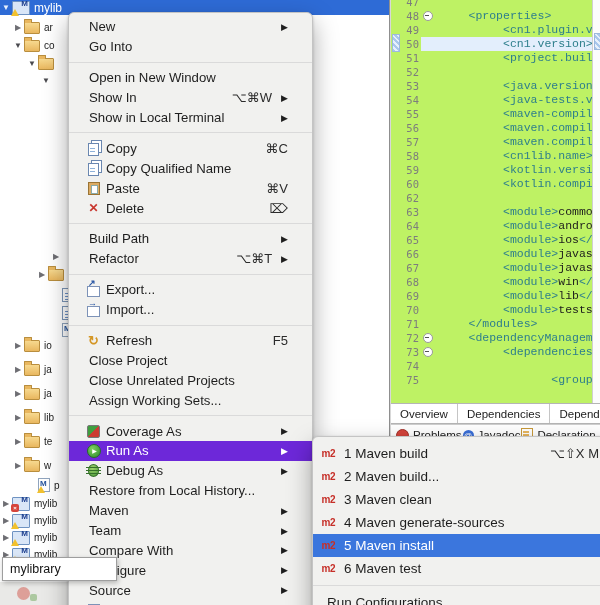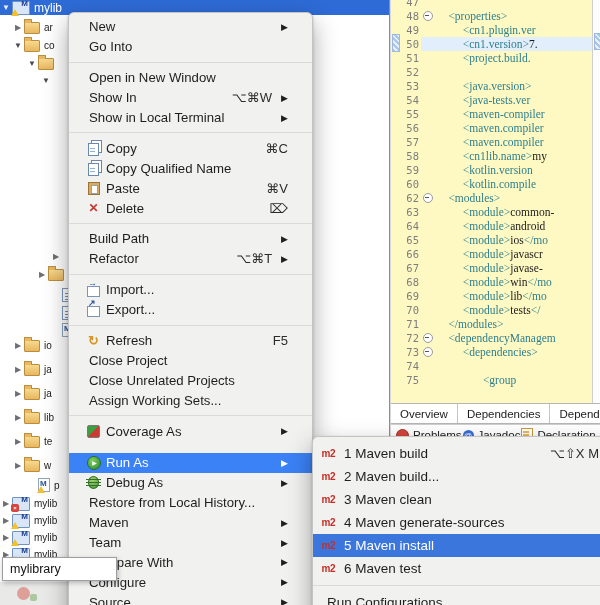--- a/index.html
+++ b/index.html
@@ -28,30 +28,30 @@
   .badge-err::before{content:"\00d7";}
   #tooltip{position:absolute;left:2px;top:557px;width:106px;height:22px;background:#fff;border:1px solid #9e9e9e;
            box-shadow:1px 2px 5px rgba(0,0,0,.25);font-size:12.5px;line-height:22px;padding-left:7px;z-index:30;color:#111;}
   #bl-strip{position:absolute;left:0;top:582px;width:113px;height:23px;background:#e9e9e7;z-index:4;}
   #bl-strip .dot1{position:absolute;left:17px;top:5px;width:13px;height:13px;border-radius:50%;background:#d98c85;opacity:.8;}
   #bl-strip .dot2{position:absolute;left:30px;top:12px;width:7px;height:7px;border-radius:2px;background:#9cbf8e;opacity:.8;}
   
   #divider{position:absolute;left:389px;top:0;width:1px;height:605px;background:#8f8f8f;z-index:2;}
   #divider2{position:absolute;left:390px;top:0;width:1px;height:605px;background:#d8d8d8;z-index:2;}
   
-  #editor{position:absolute;left:391px;top:0;width:209px;height:427px;background:#fef9c3;overflow:hidden;z-index:1;}
+  #editor{position:absolute;left:391px;top:0;width:209px;height:427px;background:#bef264;overflow:hidden;z-index:1;}
   #ed-lines{position:absolute;left:0;top:-5px;width:209px;}
   .ed-line{display:flex;height:14px;align-items:center;}
   .ln{flex:0 0 28px;text-align:right;font-family:"DejaVu Sans Mono",monospace;font-size:10.5px;color:#7d7d7d;padding-right:2px;}
   .rest{flex:1;display:flex;align-items:center;height:14px;}
   .rest.cur{background:#e3eefc;}
   .foldc{flex:0 0 13px;display:flex;justify-content:center;}
   .fold-dot{width:8px;height:8px;border:1px solid #9a9a9a;border-radius:50%;background:#fff;position:relative;}
   .fold-dot::before{content:"";position:absolute;left:1px;top:3px;width:4px;height:1px;background:#555;}
-  .code{font-family:Liberation Serif, serif;font-size:11.5px;white-space:pre;line-height:14px;}
+  .code{font-family:Liberation Mono, monospace;font-size:11.5px;white-space:pre;line-height:14px;}
   .seg-t{color:#2e7f8c;} .seg-v{color:#1c1c1c;}
   #ann-marker{position:absolute;left:1px;top:34px;width:6px;height:16px;
       background:repeating-linear-gradient(45deg,#a9c7ec 0 2px,#e7f0fb 2px 4px);border:1px solid #9db9dd;z-index:3;}
   #ov-ruler{position:absolute;left:592px;top:0;width:8px;height:424px;background:#fcfcfc;border-left:1px solid #cfcfcf;z-index:2;}
   #ov-marker{position:absolute;left:1px;top:33px;width:5px;height:15px;
       background:repeating-linear-gradient(45deg,#a9c7ec 0 2px,#e7f0fb 2px 4px);border:1px solid #9db9dd;}
   #ed-tabs{position:absolute;left:391px;top:403px;width:209px;height:19px;background:#fff;border-top:1px solid #b5b5b5;border-bottom:1px solid #b5b5b5;display:flex;z-index:2;}
   .ed-tab{font-size:11.5px;color:#1c1c1c;padding:0 9px;border-right:1px solid #c5c5c5;display:flex;align-items:center;white-space:nowrap;}
   
   #bottom-panel{position:absolute;left:391px;top:424px;width:209px;height:181px;background:#fff;border-top:1px solid #cfcfcf;z-index:1;}
@@ -61,21 +61,21 @@
   .ic-javadoc{width:11px;height:11px;border-radius:50%;background:#3a6fd8;color:#fff;font-size:8px;line-height:11px;text-align:center;}
   .ic-javadoc::before{content:"@";}
   .ic-decl{width:10px;height:12px;background:#fff;border:1px solid #c99a3a;}
   .ic-decl::before{content:"";position:absolute;left:1px;top:2px;width:6px;height:6px;background:repeating-linear-gradient(#e9b75f 0 2px,#fff 2px 3px);}
   
   .menu{position:absolute;background:#f1f1ef;border:1px solid #c4c4c4;border-radius:6px;
         box-shadow:0 10px 24px rgba(0,0,0,.35),0 1px 3px rgba(0,0,0,.2);z-index:10;overflow:hidden;}
   #ctx-menu{left:68px;top:12px;width:243px;height:610px;border-radius:6px 6px 0 0;padding-top:4px;}
   #run-submenu{left:312px;top:436px;width:300px;height:200px;border-radius:6px;padding-top:5px;z-index:20;}
   .menu-item{height:19.9px;display:flex;align-items:center;padding:0 24px 0 20px;font-size:13.2px;color:#1e1e1e;}
-  .menu-item.sel{background:#3b82f6;color:#fff;margin-top:12px;}
+  .menu-item.sel{background:#6d28d9;color:#fff;}
   .menu-item.sel .mi-shortcut,.menu-item.sel .mi-arrow{color:#fff;}
   .menu-sep{height:1px;background:#dadada;margin:5px 0;}
   .mi-icon{width:15px;margin-left:-3px;margin-right:5px;display:flex;justify-content:center;align-items:center;flex:0 0 15px;}
   .mi-label{white-space:nowrap;}
   .mi-shortcut{margin-left:auto;font-size:13px;color:#2b2b2b;white-space:pre;}
   .mi-arrow{font-size:9px;color:#1e1e1e;margin-left:9px;}
   .mi-arrow.auto{margin-left:auto;}
   .sub-item{height:23px;display:flex;align-items:center;padding:0 14px;font-size:13.5px;color:#1e1e1e;}
   .sub-item.sel{background:#3b76dd;color:#fff;}
   .sub-item .mi-shortcut{font-size:13px;}
@@ -329,26 +329,20 @@
         </div>
         <div class="ed-line">
           <span class="ln">60</span>
           <span class="rest">
             <span class="foldc"></span>
             <span class="code"><span class="seg-t">          &lt;kotlin.compile</span></span>
           </span>
         </div>
         <div class="ed-line">
           <span class="ln">62</span>
-          <span class="rest">
-            <span class="foldc">
-              <span class="fold-dot"></span>
-            </span>
-            <span class="code"><span class="seg-t">     &lt;modules&gt;</span></span>
-          </span>
         </div>
         <div class="ed-line">
           <span class="ln">63</span>
           <span class="rest">
             <span class="foldc"></span>
             <span class="code"><span class="seg-t">          &lt;module&gt;</span><span class="seg-v">common-</span></span>
           </span>
         </div>
         <div class="ed-line">
           <span class="ln">64</span>
@@ -518,29 +512,29 @@
         <span class="mi-arrow auto">▶</span>
       </div>
       <div class="menu-item">
         <span class="mi-label">Refactor</span>
         <span class="mi-shortcut">⌥⌘T</span>
         <span class="mi-arrow">▶</span>
       </div>
       <div class="menu-sep"></div>
       <div class="menu-item">
         <span class="mi-icon">
+          <span class="ic ic-io ic-export"></span>
+        </span>
+        <span class="mi-label">Export...</span>
+      </div>
+      <div class="menu-item">
+        <span class="mi-icon">
           <span class="ic ic-io"></span>
         </span>
         <span class="mi-label">Import...</span>
-      </div>
-      <div class="menu-item">
-        <span class="mi-icon">
-          <span class="ic ic-io ic-export"></span>
-        </span>
-        <span class="mi-label">Export...</span>
       </div>
       <div class="menu-sep"></div>
       <div class="menu-item">
         <span class="mi-icon">
           <span class="ic ic-refresh">↻</span>
         </span>
         <span class="mi-label">Refresh</span>
         <span class="mi-shortcut">F5</span>
       </div>
       <div class="menu-item">

